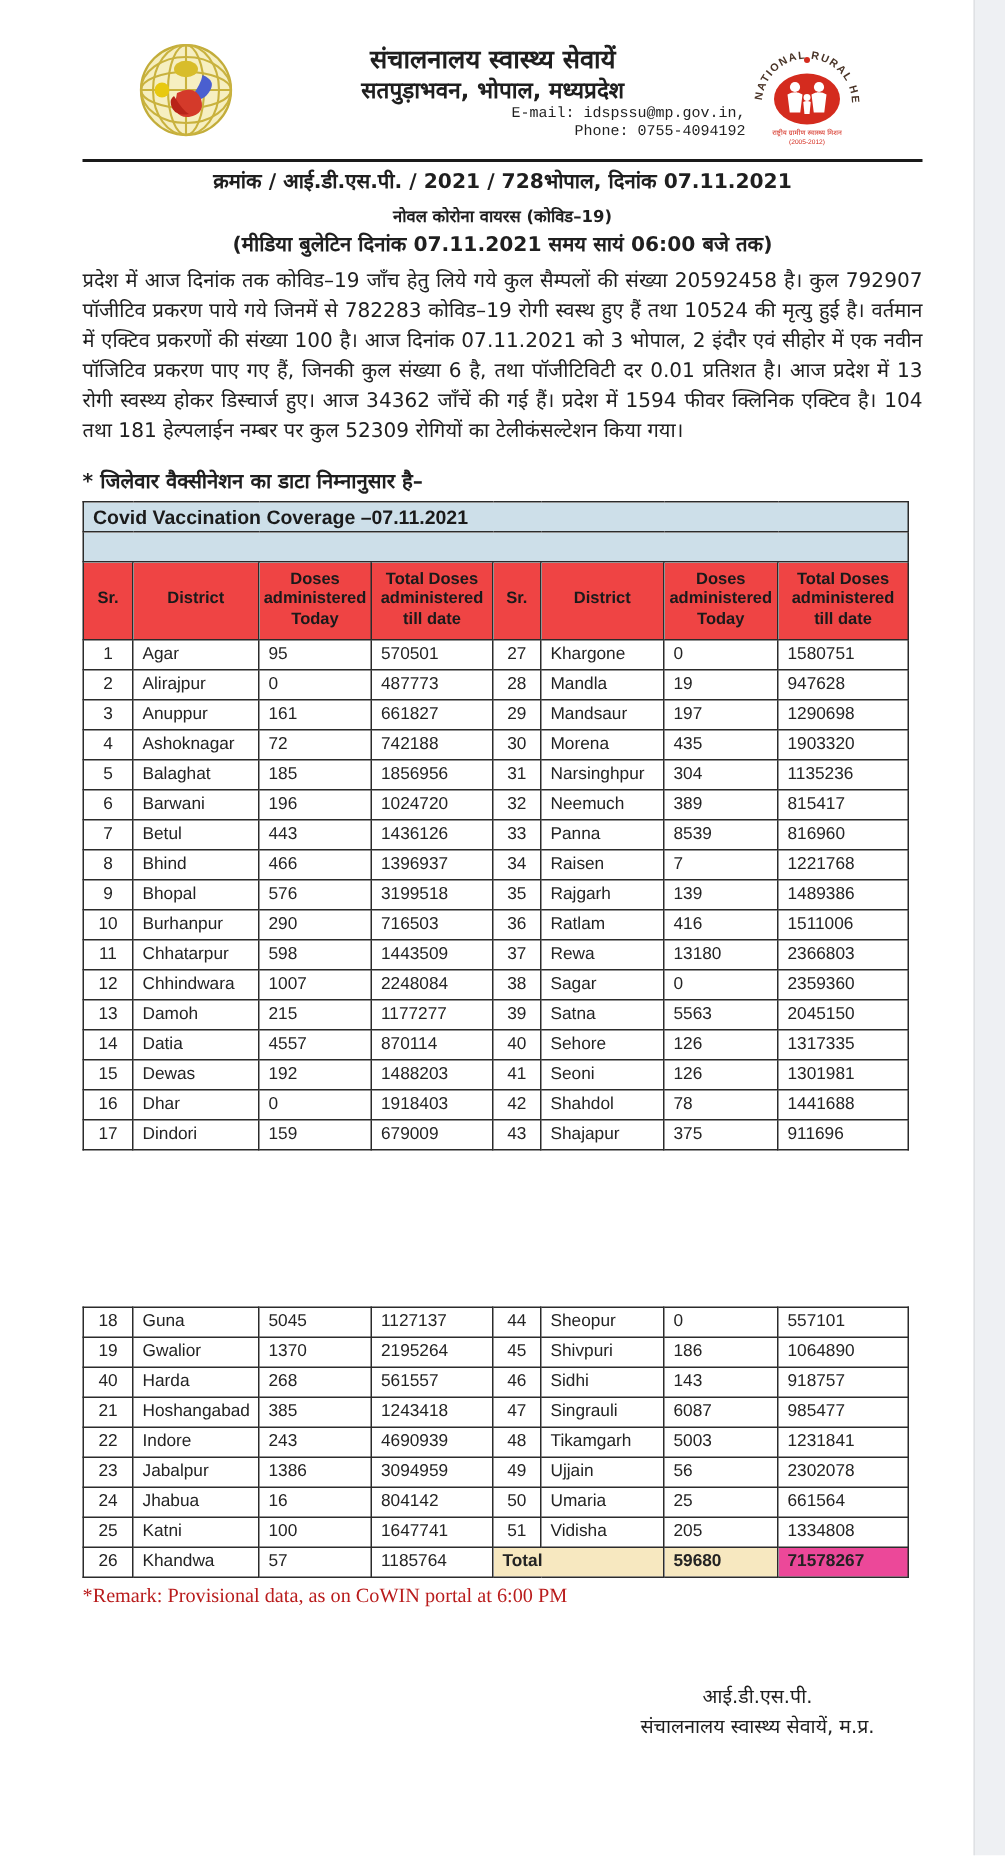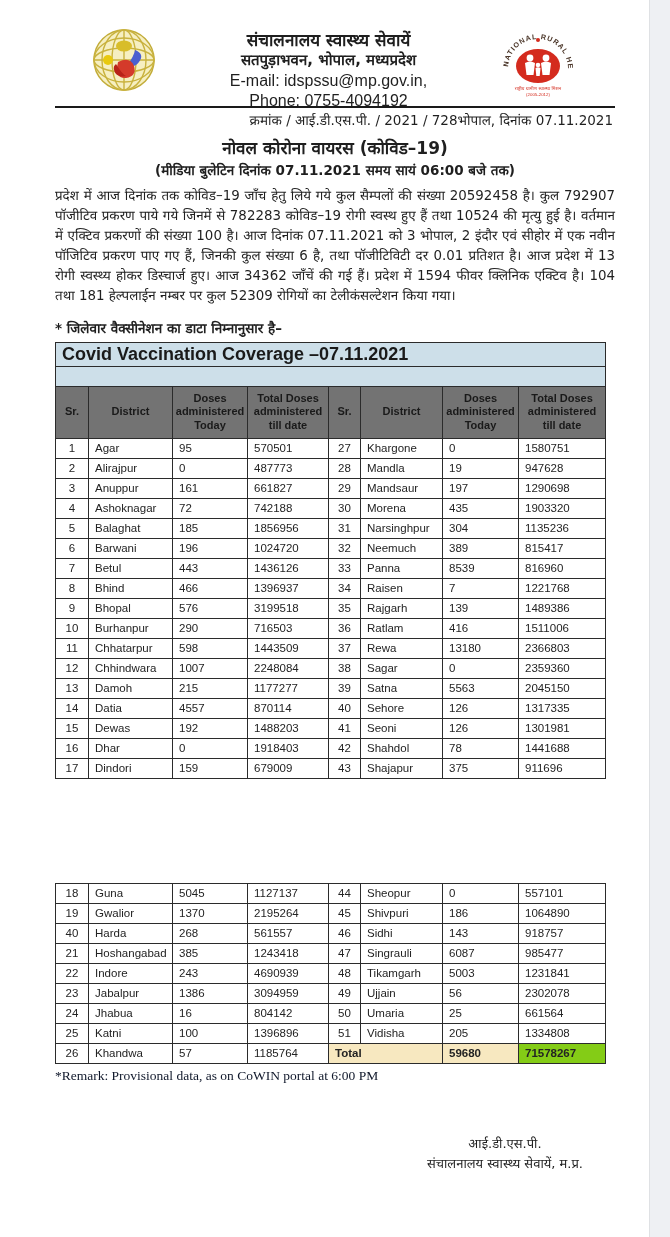--- a/index.html
+++ b/index.html
@@ -29,30 +29,30 @@
   
   .letterhead {
     display:flex; align-items:flex-start;
     padding-top:24px;
     height:106px;
   }
   .logo-left { margin-left:33px; width:72px; flex:0 0 72px; }
   .head-center { flex:1; text-align:center; padding-top:6px; }
   .org1 { font-size:17px; font-weight:bold; line-height:1.25; }
   .org2 { font-size:15px; font-weight:bold; line-height:1.3; }
-  .contact { font-family:Liberation Sans, sans-serif; font-size:16px; line-height:1.25; }
+  .contact { font-family:Liberation Mono, monospace; font-size:10px; line-height:1.25;text-align:right; }
   .logo-right { width:82px; flex:0 0 82px; margin-right:36px; }
   .head-rule { border-top:2px solid #1a1a1a; }
   .ref-line {
-    display:flex; justify-content:flex-end;
-    font-size:13.5px; font-weight:normal;
+    display:flex; justify-content:center;
+    font-size:13.5px; font-weight:bold;
     padding:3px 2px 0 2px;
   }
   
-  .doc-title { text-align:center; font-size:17px; font-weight:bold; margin-top:7px; }
+  .doc-title { text-align:center; font-size:11px; font-weight:bold; margin-top:7px; }
   .doc-subtitle { text-align:center; font-size:13.5px; font-weight:bold; margin-top:2px; }
   .body-para {
     margin-top:7px;
     font-size:13.4px;
     line-height:1.49;
     text-align:justify;
   }
   .table-intro { margin-top:13px; font-size:13.5px; font-weight:bold; }
   
   table.vax {
@@ -61,45 +61,45 @@
     width:550px;
     font-family:"Liberation Sans", sans-serif;
     font-size:11.5px;
     color:#232323;
   }
   table.vax td, table.vax th { border:1px solid #2b2b2b; overflow:hidden; }
   .tbl-title td {
     background:#cddfe9;
     text-align:center;
     font-weight:bold;
-    font-size:18px;
+    font-size:13px;
     height:28px;
     color:#1a1a1a;
   }
   .tbl-blank td { background:#cddfe9; height:22px; }
   th.colhead {
-    background:#737373;
+    background:#ef4444;
     font-weight:bold;
     font-size:11px;
     line-height:1.25;
     text-align:center;
     height:52px;
     padding:2px 1px;
     color:#1a1a1a;
   }
   table.vax td { height:20px; padding:1px 6px; text-align:left; }
   table.vax td.c-sr { text-align:center; padding:1px 2px; }
   #table-part1 { margin-top:5px; }
   #table-part2 { margin-top:0; }
   .page-gap { height:104px; }
   .remark {
     font-family:"Liberation Serif", serif;
     font-size:13.5px;
     margin-top:4px;
-    color:#0f172a;
+    color:#b91c1c;
   }
   
   .footer-sign {
     margin-top:50px;
     text-align:right;
     padding-right:32px;
   }
   .footer-inner {
     display:inline-block;
     text-align:center;
@@ -462,34 +462,34 @@
             <td>804142</td>
             <td class="c-sr">50</td>
             <td>Umaria</td>
             <td>25</td>
             <td>661564</td>
           </tr>
           <tr>
             <td class="c-sr">25</td>
             <td>Katni</td>
             <td>100</td>
-            <td>1396896</td>
+            <td>1647741</td>
             <td class="c-sr">51</td>
             <td>Vidisha</td>
             <td>205</td>
             <td>1334808</td>
           </tr>
           <tr>
             <td class="c-sr">26</td>
             <td>Khandwa</td>
             <td>57</td>
             <td>1185764</td>
             <td class="total-cell" colspan="2" style="background: rgb(247, 232, 192); font-weight: bold;">Total</td>
             <td class="total-cell" style="background: rgb(247, 232, 192); font-weight: bold;">59680</td>
-            <td class="total-cell" style="background: #84cc16; font-weight: bold;">71578267</td>
+            <td class="total-cell" style="background: #ec4899; font-weight: bold;">71578267</td>
           </tr>
         </tbody>
     </table>
 
     <div class="remark">*Remark: Provisional data, as on CoWIN portal at 6:00 PM</div>
 
     <div class="footer-sign">
       <div class="footer-inner">
         <div>आई.डी.एस.पी.</div>
         <div>संचालनालय स्वास्थ्य सेवायें, म.प्र.</div>

